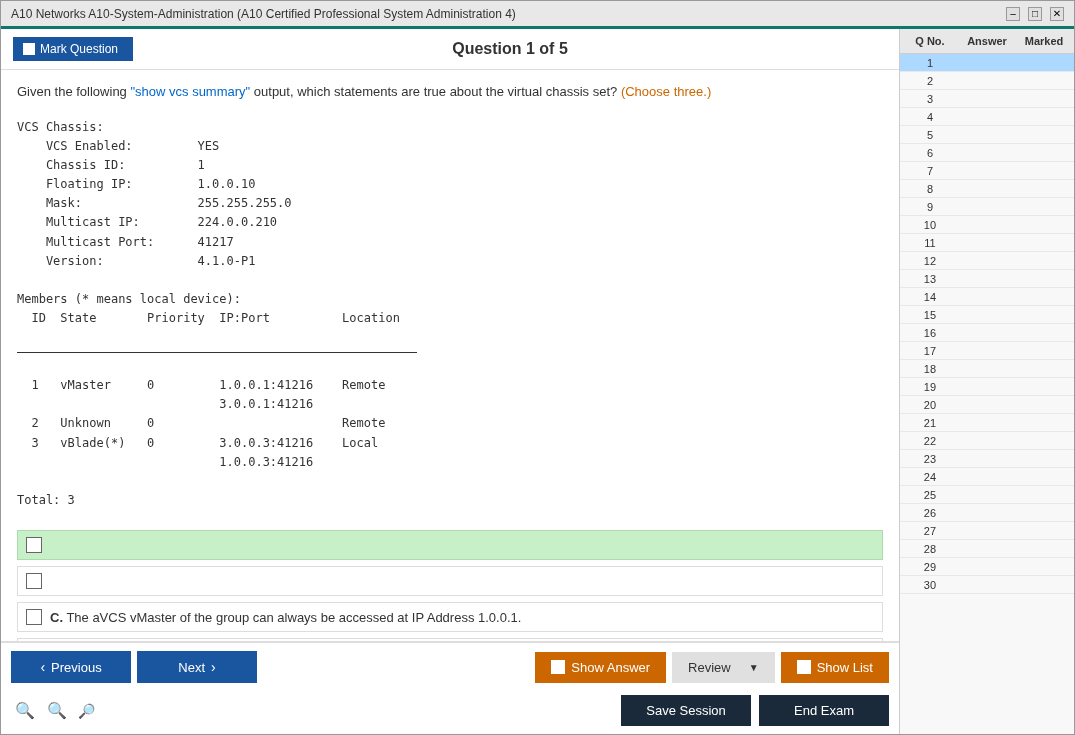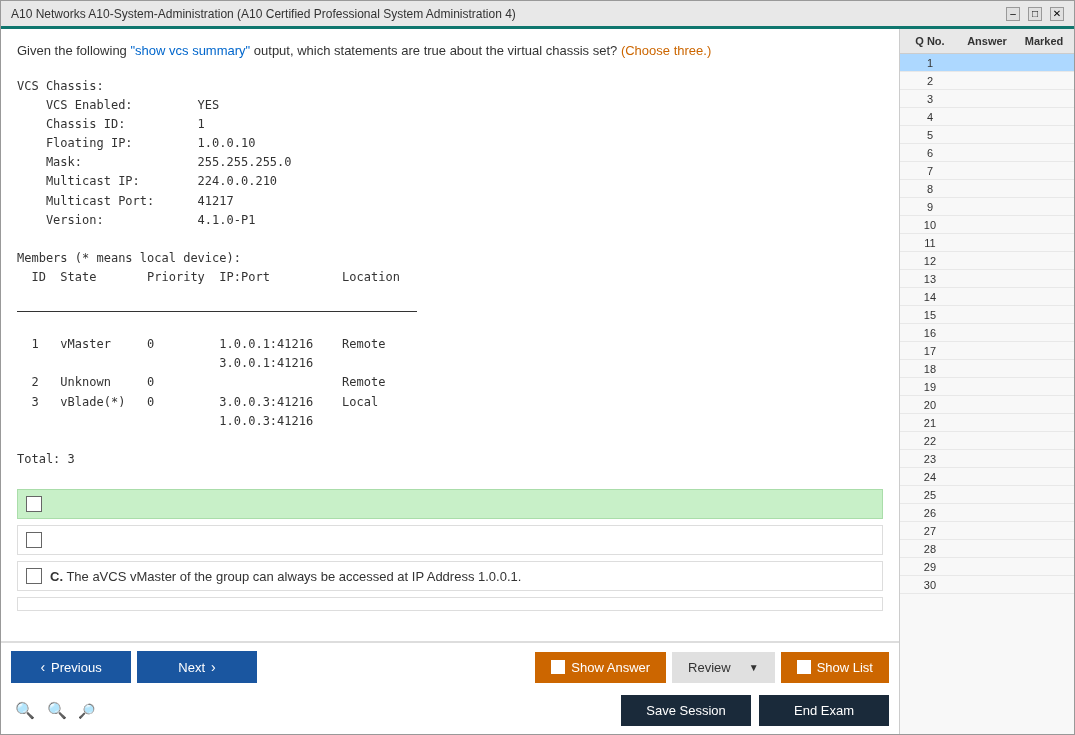--- a/index.html
+++ b/index.html
@@ -78,20 +78,27 @@
       <div class="win-btn">–</div>
       <div class="win-btn">□</div>
       <div class="win-btn">✕</div>
     </div>
   </div>
 
   <div class="main-content">
 
     <div class="left-panel">
 
+      <div class="header-bar">
+        <button class="mark-question-btn">
+          <span class="checkbox-icon"></span>
+          <span>Mark Question</span>
+        </button>
+        <div class="question-title">Question 1 of 5</div>
+      </div>
 
       <div class="question-area">
         <div class="question-text">
           Given the following <em>"show vcs summary"</em> output, which statements are true about the virtual chassis set? <span class="choose-note">(Choose three.)</span>
         </div>
 
         <div class="code-block">
           <pre>VCS Chassis:
     VCS Enabled:         YES
     Chassis ID:          1

